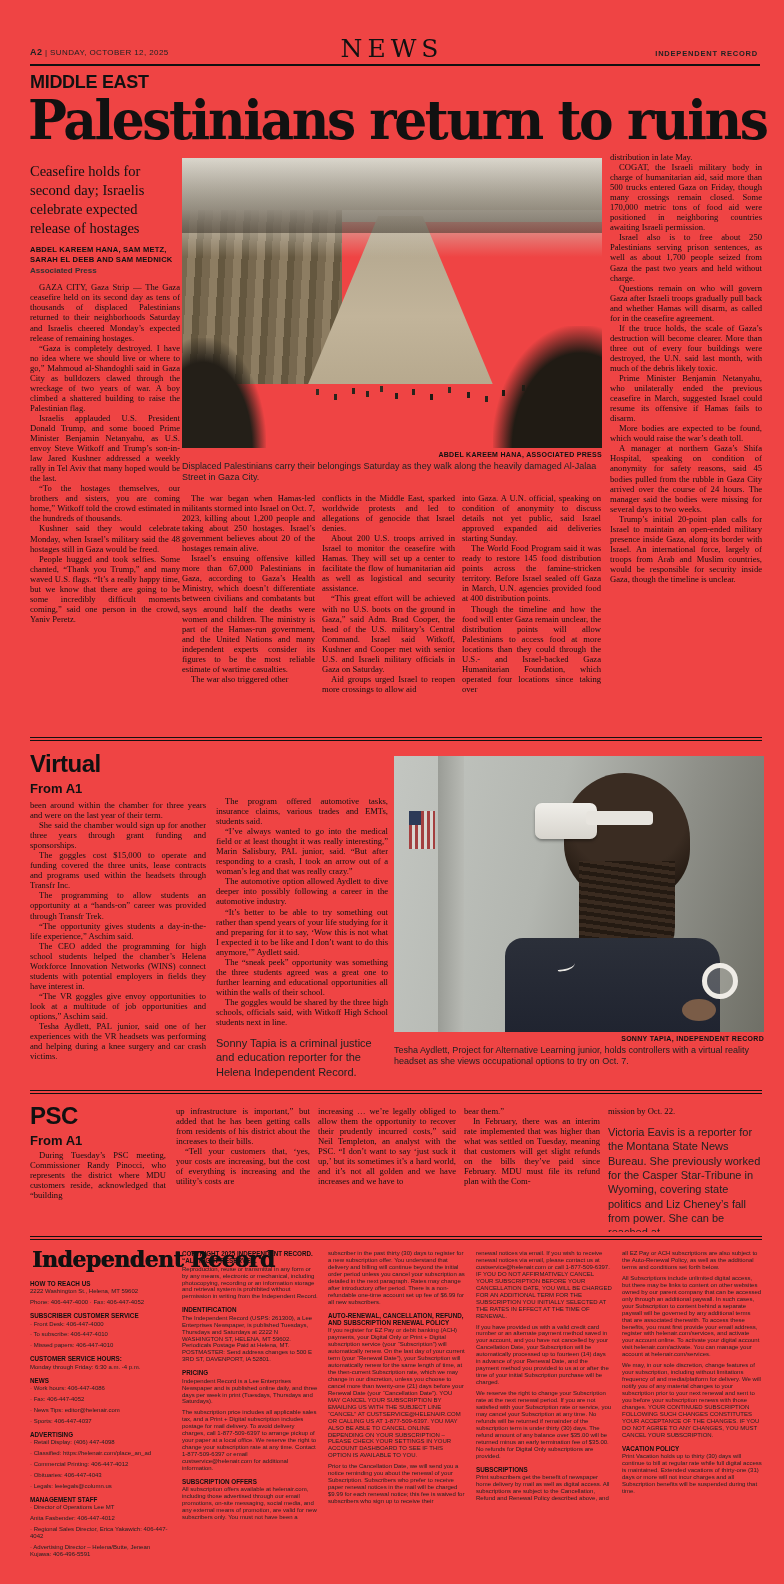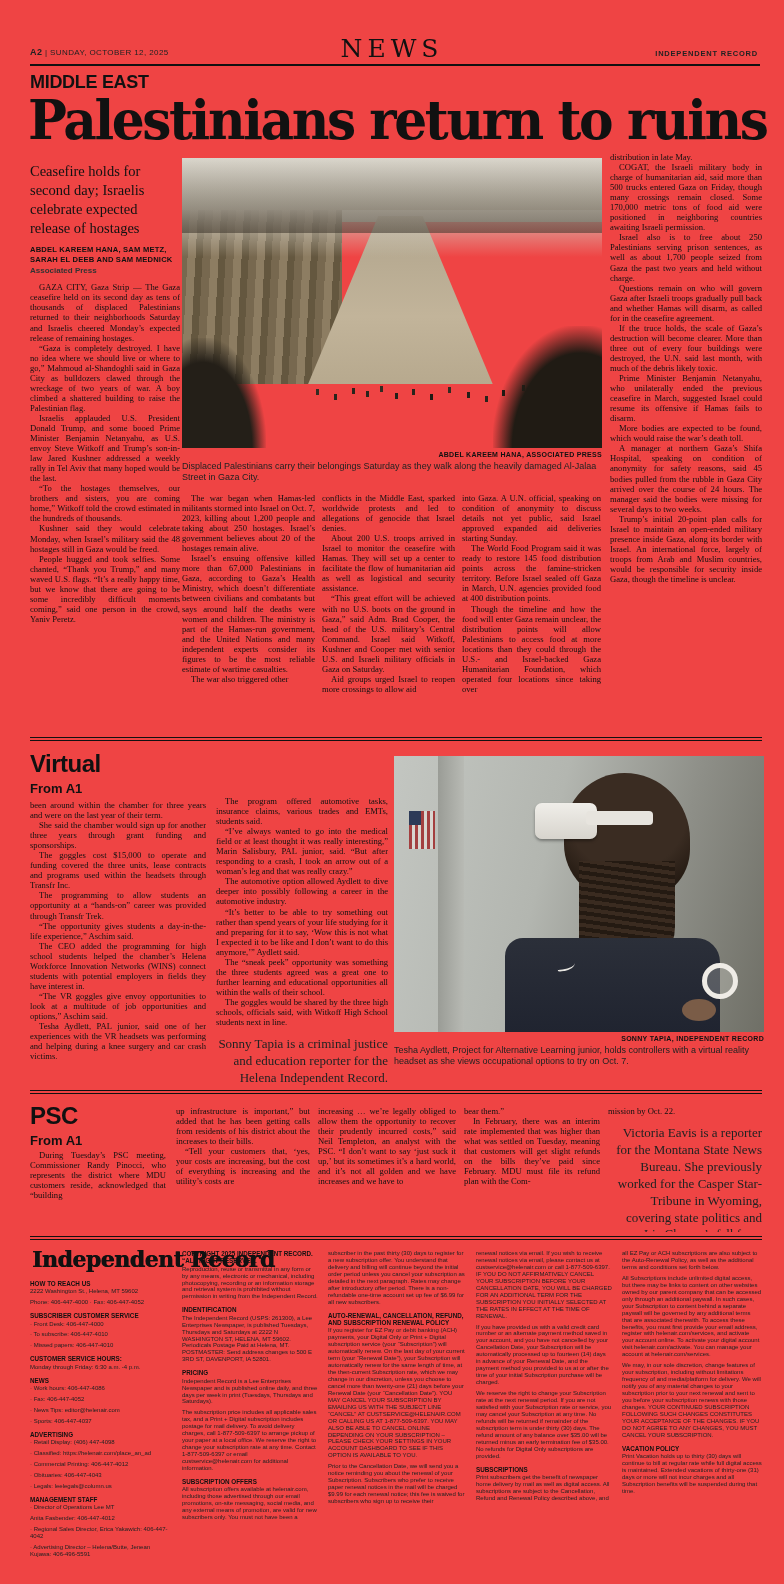--- a/index.html
+++ b/index.html
@@ -22,22 +22,22 @@
   .bodycol{font-size:8.6px;line-height:1.17;text-align:justify;overflow:hidden;}
   .bodycol p{margin:0;text-indent:9px;}
   .cont p:first-child{text-indent:0;}
   .deck{font-size:14.5px;line-height:1.3;font-weight:normal;text-align:left;margin:0 0 8px 0;}
   .byline{font-family:"Liberation Sans",sans-serif;font-size:7.6px;font-weight:bold;line-height:1.25;
           letter-spacing:.2px;margin-bottom:2px;}
   .byline-org{font-family:"Liberation Sans",sans-serif;font-size:8px;font-weight:bold;color:#333;margin-bottom:7px;}
   .credit{font-family:"Liberation Sans",sans-serif;font-size:7px;font-weight:bold;letter-spacing:.3px;
           text-align:right;color:#111;}
   .caption{font-family:"Liberation Sans",sans-serif;font-size:9px;line-height:1.25;color:#222;text-align:left;}
-  .tagline{font-family:Liberation Serif, serif;font-size:13px;line-height:1.3;color:#222;
-           text-align:right;margin-top:9px;}
+  .tagline{font-family:Liberation Sans, sans-serif;font-size:11px;line-height:1.3;color:#222;
+           text-align:left;margin-top:9px;}
 
   .sec-head{font-family:"Liberation Sans",sans-serif;font-weight:bold;font-size:24px;letter-spacing:-.5px;}
   .sec-from{font-family:"Liberation Sans",sans-serif;font-weight:bold;font-size:13px;margin-top:3px;}
 
   .dbl-rule{height:2px;border-top:1px solid #111;border-bottom:1px solid #111;}
 
   
   .photo{overflow:hidden;}
   
   .ph{position:absolute;inset:0;}

